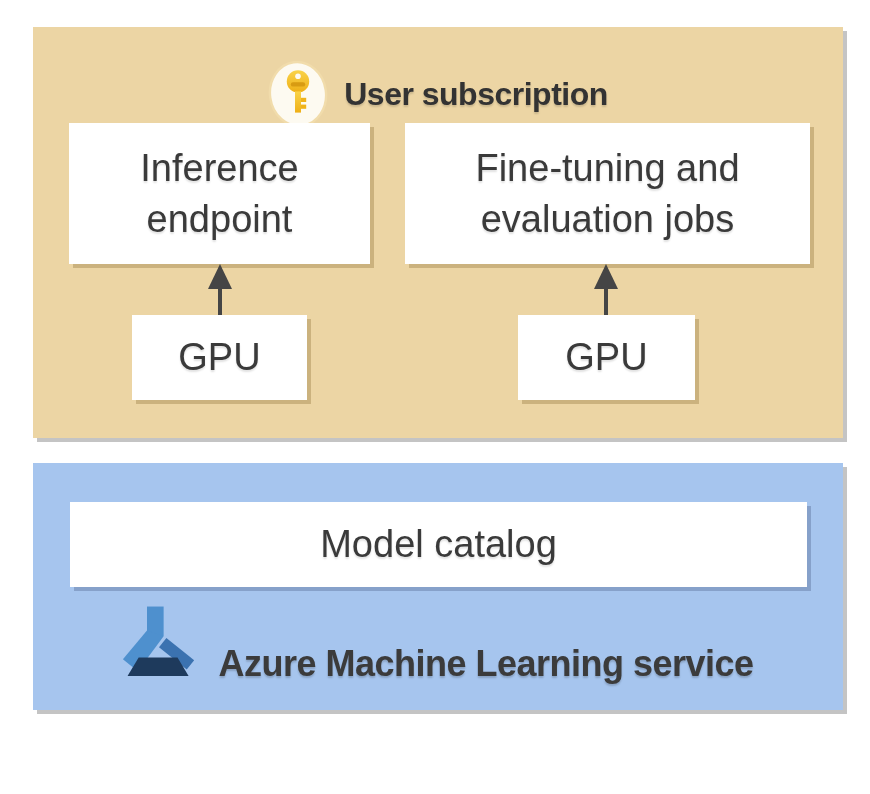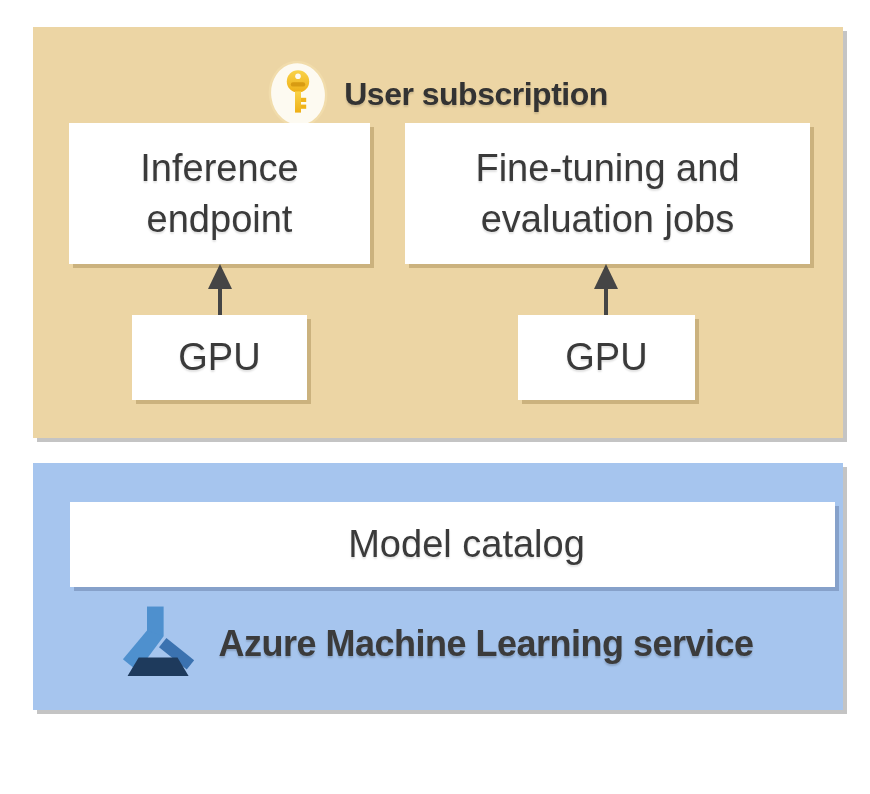--- a/index.html
+++ b/index.html
@@ -39,39 +39,39 @@
   .node {
     position: absolute;
     background: #ffffff;
     display: flex; align-items: center; justify-content: center;
     text-align: center;
     font-size: 38px; line-height: 1.32;
     color: #3a3a3a;
     text-shadow: 0 2px 2px rgba(0,0,0,0.12);
   }
   .panel-subscription .node { box-shadow: 4px 4px 0 rgba(120,90,30,0.28); }
-  .panel-azure .node        { box-shadow: 4px 4px 0 rgba(60,80,120,0.30); padding-left: 28px; }
+  .panel-azure .node        { box-shadow: 4px 4px 0 rgba(60,80,120,0.30); }
 
   .node-inference { left: 36px;  top: 96px;  width: 301px; height: 141px; }
   .node-finetune  { left: 372px; top: 96px;  width: 405px; height: 141px; padding: 0 22px; box-sizing: border-box; }
   .node-gpu-left  { left: 99px;  top: 288px; width: 175px; height: 85px; }
   .node-gpu-right { left: 485px; top: 288px; width: 177px; height: 85px; }
   .node-catalog   { left: 37px;  top: 39px;  width: 737px; height: 85px; }
 
   .arrow-up { position: absolute; top: 237px; width: 32px; height: 51px; }
   .arrow-up-left  { left: 171px; }
   .arrow-up-right { left: 557px; }
 
   .key-badge { width: 60px; height: 66px; display: block; }
   .aml-logo  { width: 74px; height: 82px; display: block; }
 
   .azure-footer {
     position: absolute;
     left: 0; right: 0; top: 140px;
-    display: flex; align-items: center; justify-content: center;
+    display: flex; align-items: flex-end; justify-content: center;
     gap: 22px;
   }
   .azure-title {
     margin: 0;
     font-size: 36px; font-weight: 700;
     color: #3b3b3b;
     text-shadow: 0 2px 2px rgba(0,0,0,0.18);
     letter-spacing: -0.5px;
   }
 </style>

